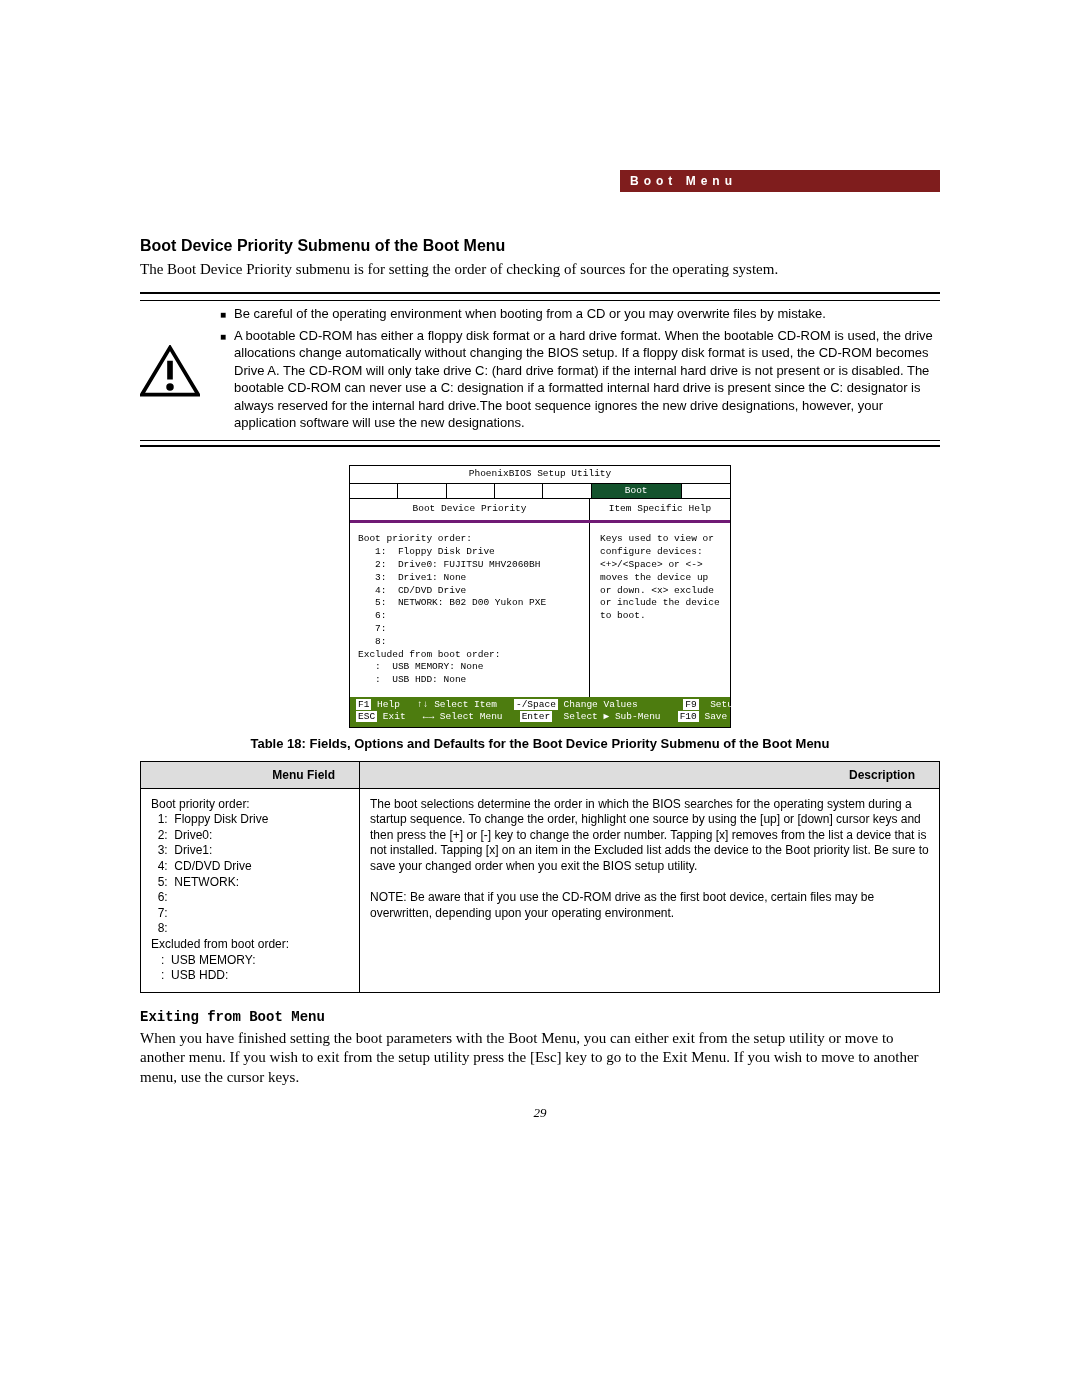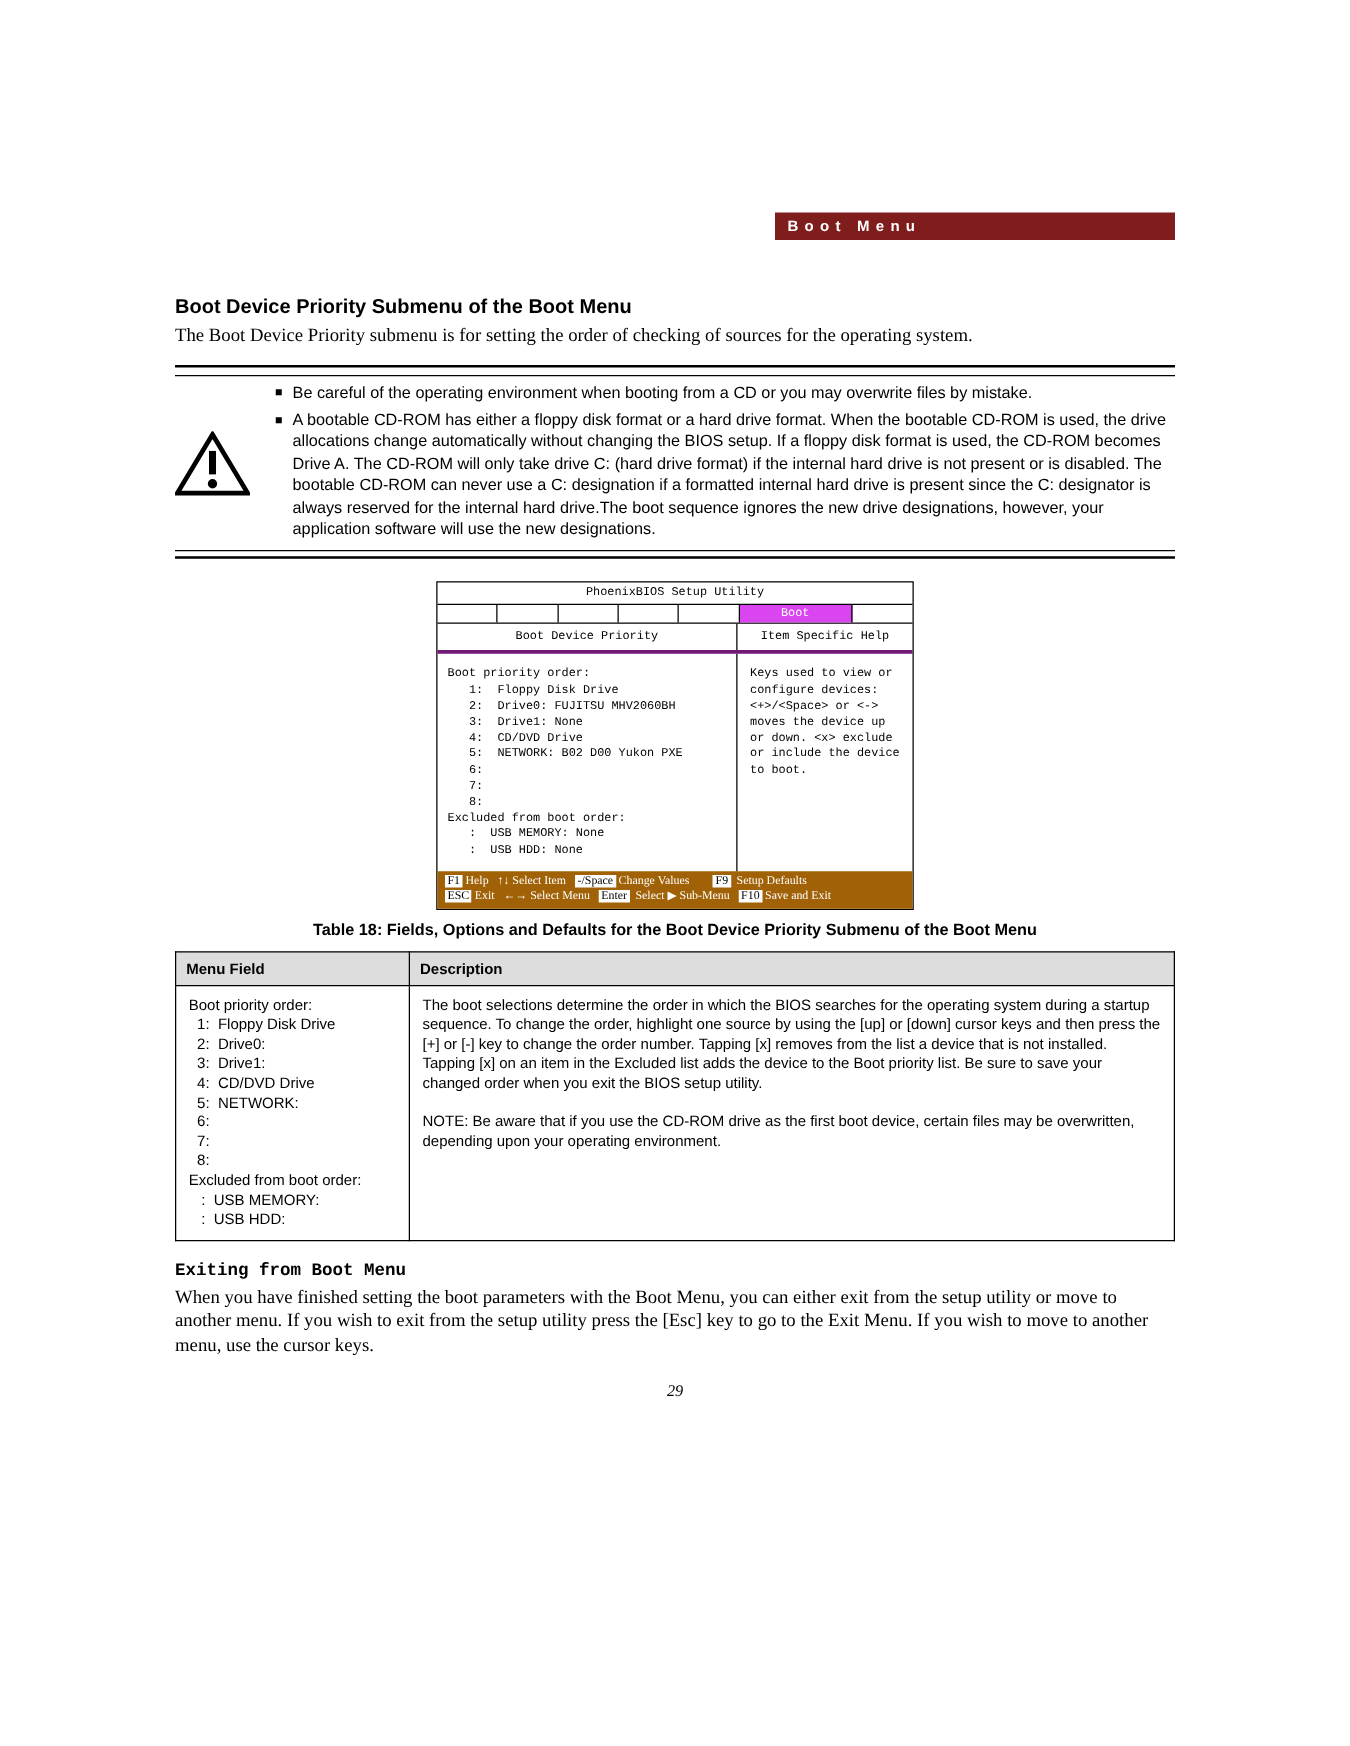--- a/index.html
+++ b/index.html
@@ -91,21 +91,21 @@
     grid-template-columns: 1fr 1fr 1fr 1fr 1fr 90px 1fr;
     border-top: 1px solid #000;
   }
   .bios-tabs div {
     border-right: 1px solid #000;
     text-align: center;
     padding: 1px 0;
     min-height: 12px;
   }
   .bios-tabs div:last-child { border-right: none; }
-  .bios-tabs .active { background: #d946ef; color: #fff; }
+  .bios-tabs .active { background: #14532d; color: #fff; }
   .bios-subhead {
     display: flex;
     border-top: 1px solid #000;
     border-bottom: 3px solid #701a75;
   }
   .bios-subhead .sh-left {
     flex: 1;
     text-align: center;
     padding: 4px 0;
     border-right: 1px solid #000;
@@ -124,24 +124,24 @@
     padding: 10px 8px;
     border-right: 1px solid #000;
     white-space: pre;
   }
   .bios-body .right {
     width: 120px;
     padding: 10px 10px;
     white-space: normal;
   }
   .bios-footer {
-    background: #a16207;
+    background: #4d7c0f;
     color: #fff;
     padding: 2px 6px 3px 6px;
-    font-family: Liberation Serif, serif;
+    font-family: Liberation Mono, monospace;
     font-size: 9.5px;
     white-space: pre;
     line-height: 1.3;
   }
   .bios-footer .key { background: #fff; color: #000; padding: 0 2px; }
   .fig-caption {
     font-family: Arial, Helvetica, sans-serif;
     font-size: 10px;
     font-weight: bold;
     text-align: center;
@@ -154,24 +154,24 @@
     text-align: center;
     margin-bottom: 10px;
   }
   .fields-table {
     width: 100%;
     border-collapse: collapse;
     font-family: Arial, Helvetica, sans-serif;
     font-size: 12px;
   }
   .fields-table th {
-    text-align: left;
+    text-align: right;
     background: #ddd;
     border: 1px solid #000;
-    padding: 6px 8px;
+    padding: 6px 24px;
     font-weight: bold;
   }
   .fields-table td {
     border: 1px solid #000;
     padding: 8px 10px;
     vertical-align: top;
     line-height: 1.3;
     white-space: pre-wrap;
   }
   .fields-table .col1 { width: 170px; }

